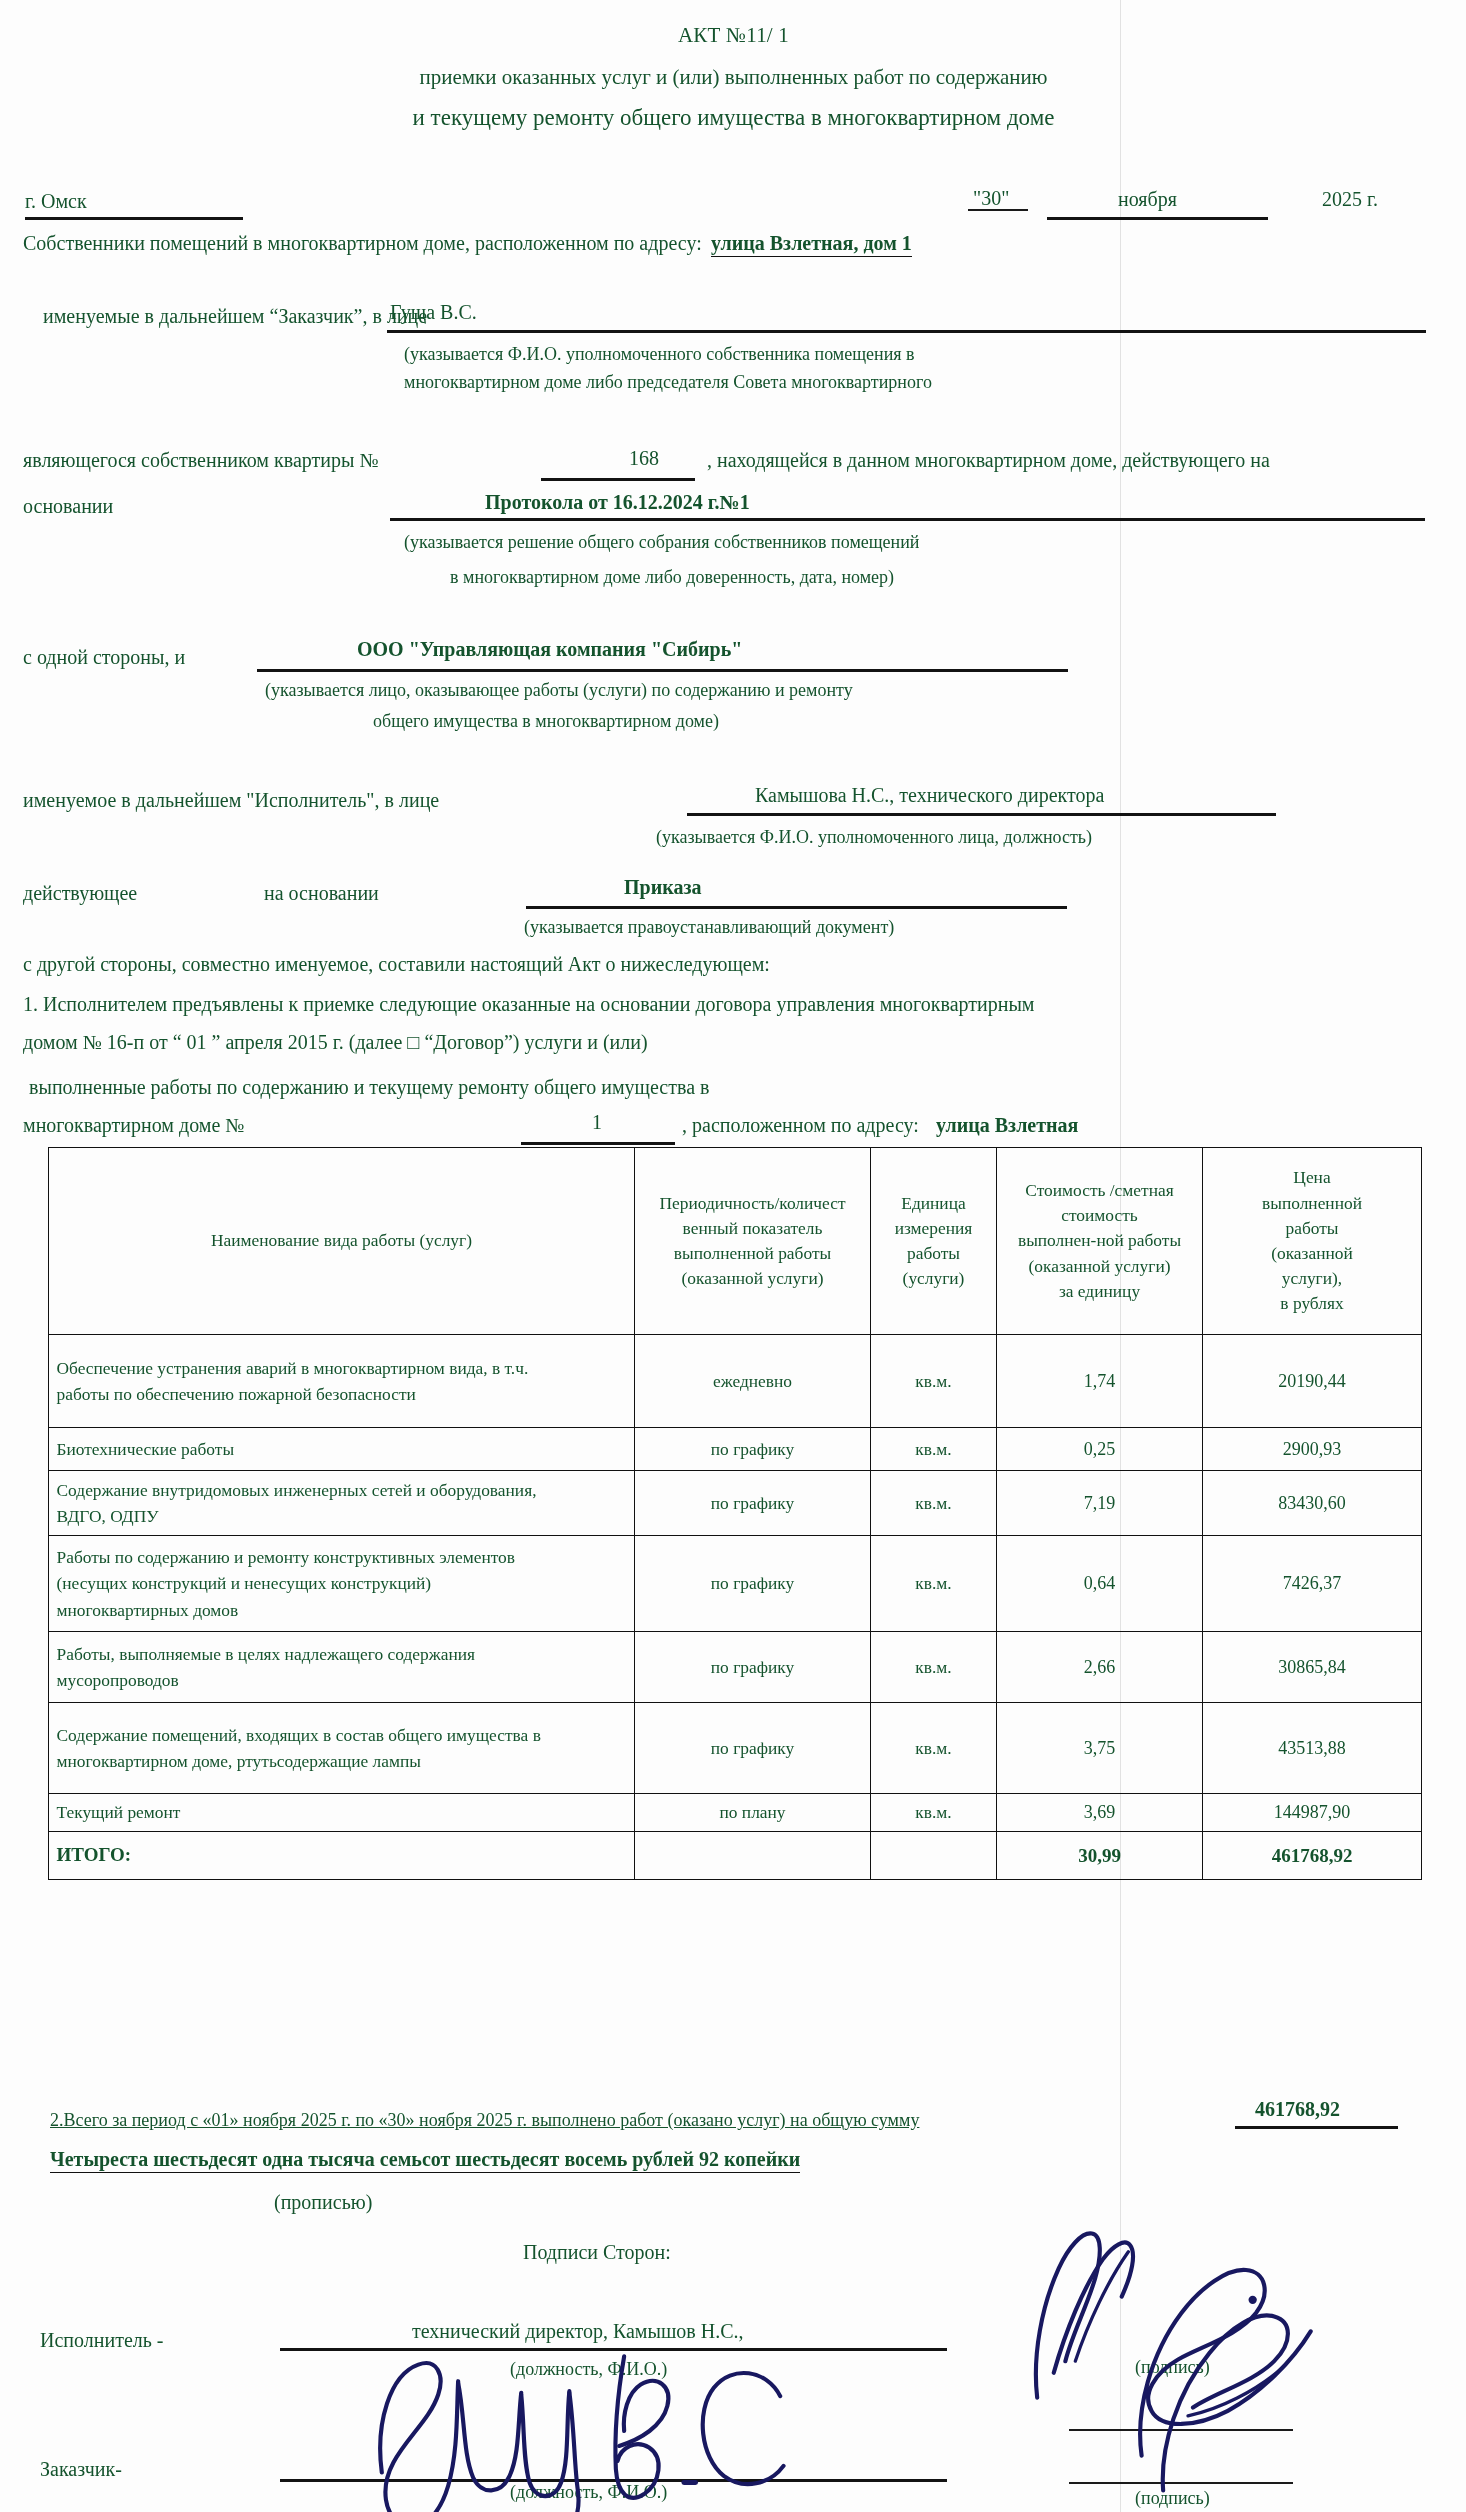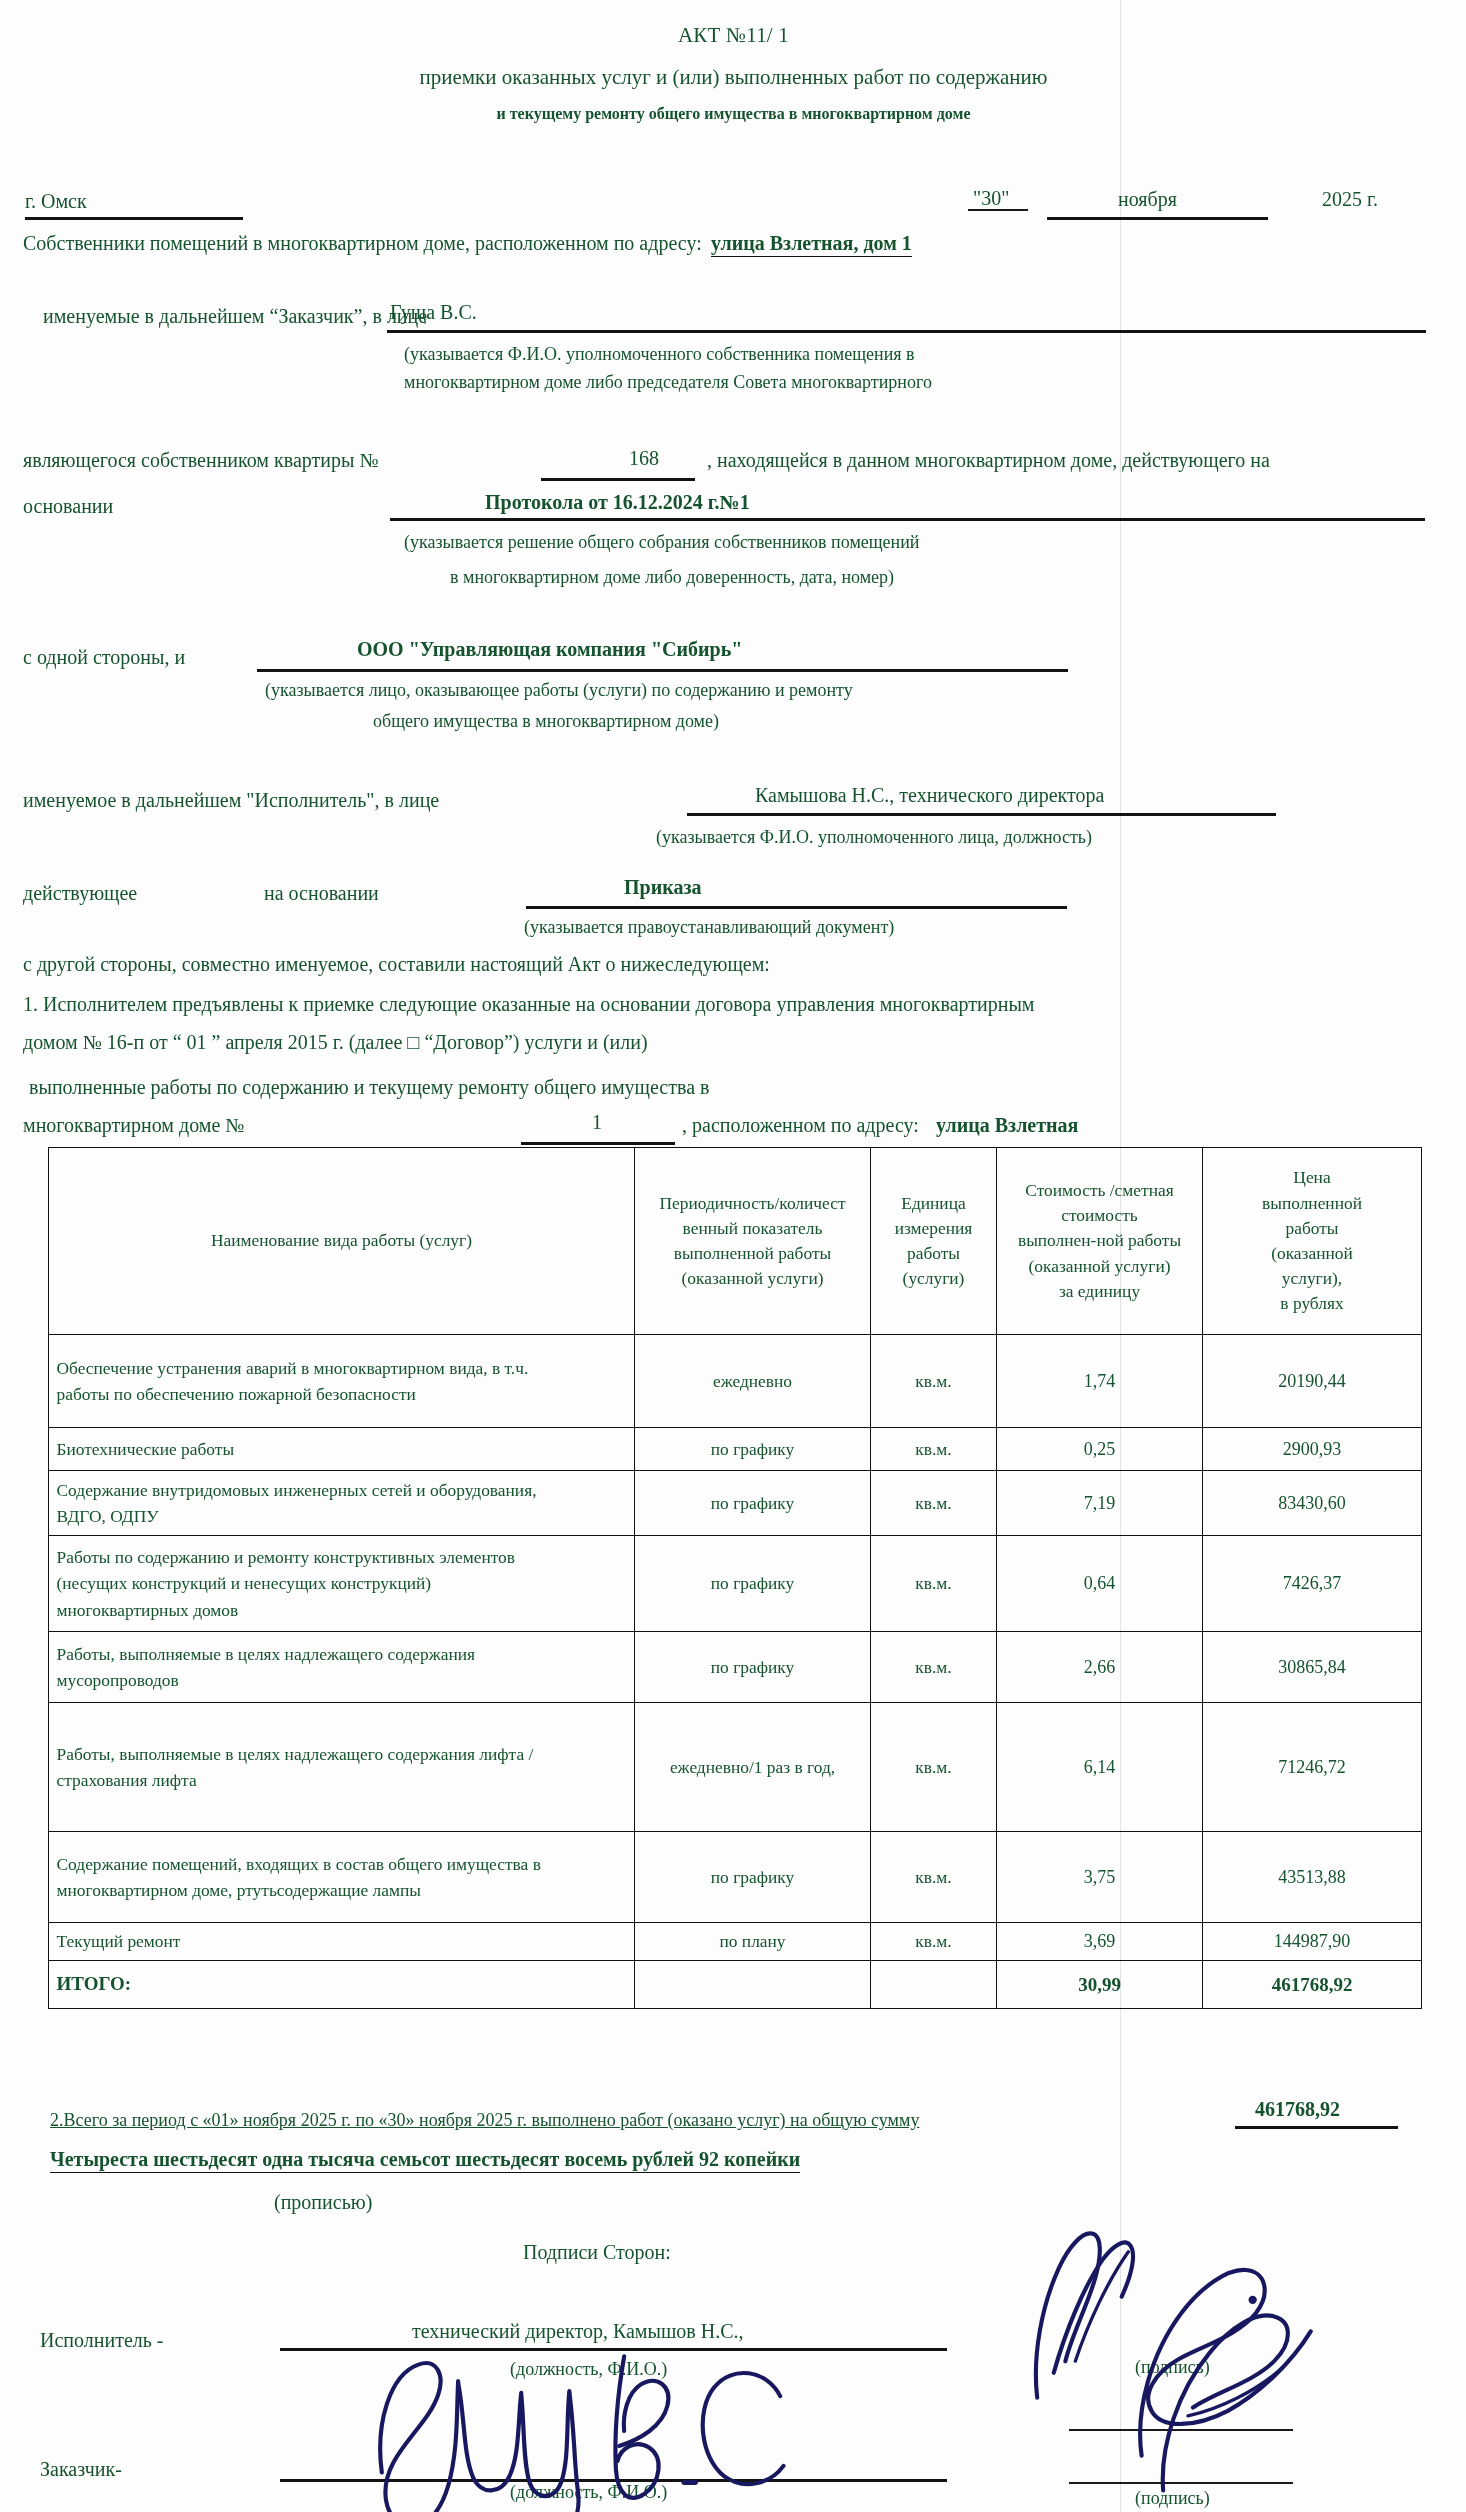--- a/index.html
+++ b/index.html
@@ -36,22 +36,21 @@
     letter-spacing: 0.2px;
   }
   .doc-sub1 {
     left: 0; right: 0; top: 65px;
     text-align: center;
     font-size: 21px;
   }
   .doc-sub2 {
     left: 0; right: 0; top: 105px;
     text-align: center;
-    font-size: 16px;
-    font-weight: bold;
+    font-size: 23px;
   }
 
   
   .t { font-size: 20px; line-height: 1.25; white-space: nowrap; }
   .t-sm { font-size: 18px; line-height: 1.25; white-space: nowrap; }
   .b { font-weight: bold; }
   .u-thin { border-bottom: 0.8px solid #111; }
 
   
   .rule {
@@ -274,30 +273,20 @@
       </tr>
       <tr class="h5">
         <td class="cell-name">
           <div>Работы, выполняемые в целях надлежащего содержания</div>
           <div>мусоропроводов</div>
         </td>
         <td class="cell-mid">по графику</td>
         <td class="cell-mid">кв.м.</td>
         <td class="cell-num">2,66</td>
         <td class="cell-num">30865,84</td>
-      </tr>
-      <tr class="h6">
-        <td class="cell-name">
-          <div>Работы, выполняемые в целях надлежащего содержания лифта /</div>
-          <div>страхования лифта</div>
-        </td>
-        <td class="cell-mid">ежедневно/1 раз в год,</td>
-        <td class="cell-mid">кв.м.</td>
-        <td class="cell-num">6,14</td>
-        <td class="cell-num">71246,72</td>
       </tr>
       <tr class="h8">
         <td class="cell-name">
           <div>Содержание помещений, входящих в состав общего имущества в</div>
           <div>многоквартирном доме, ртутьсодержащие лампы</div>
         </td>
         <td class="cell-mid">по графику</td>
         <td class="cell-mid">кв.м.</td>
         <td class="cell-num">3,75</td>
         <td class="cell-num">43513,88</td>

